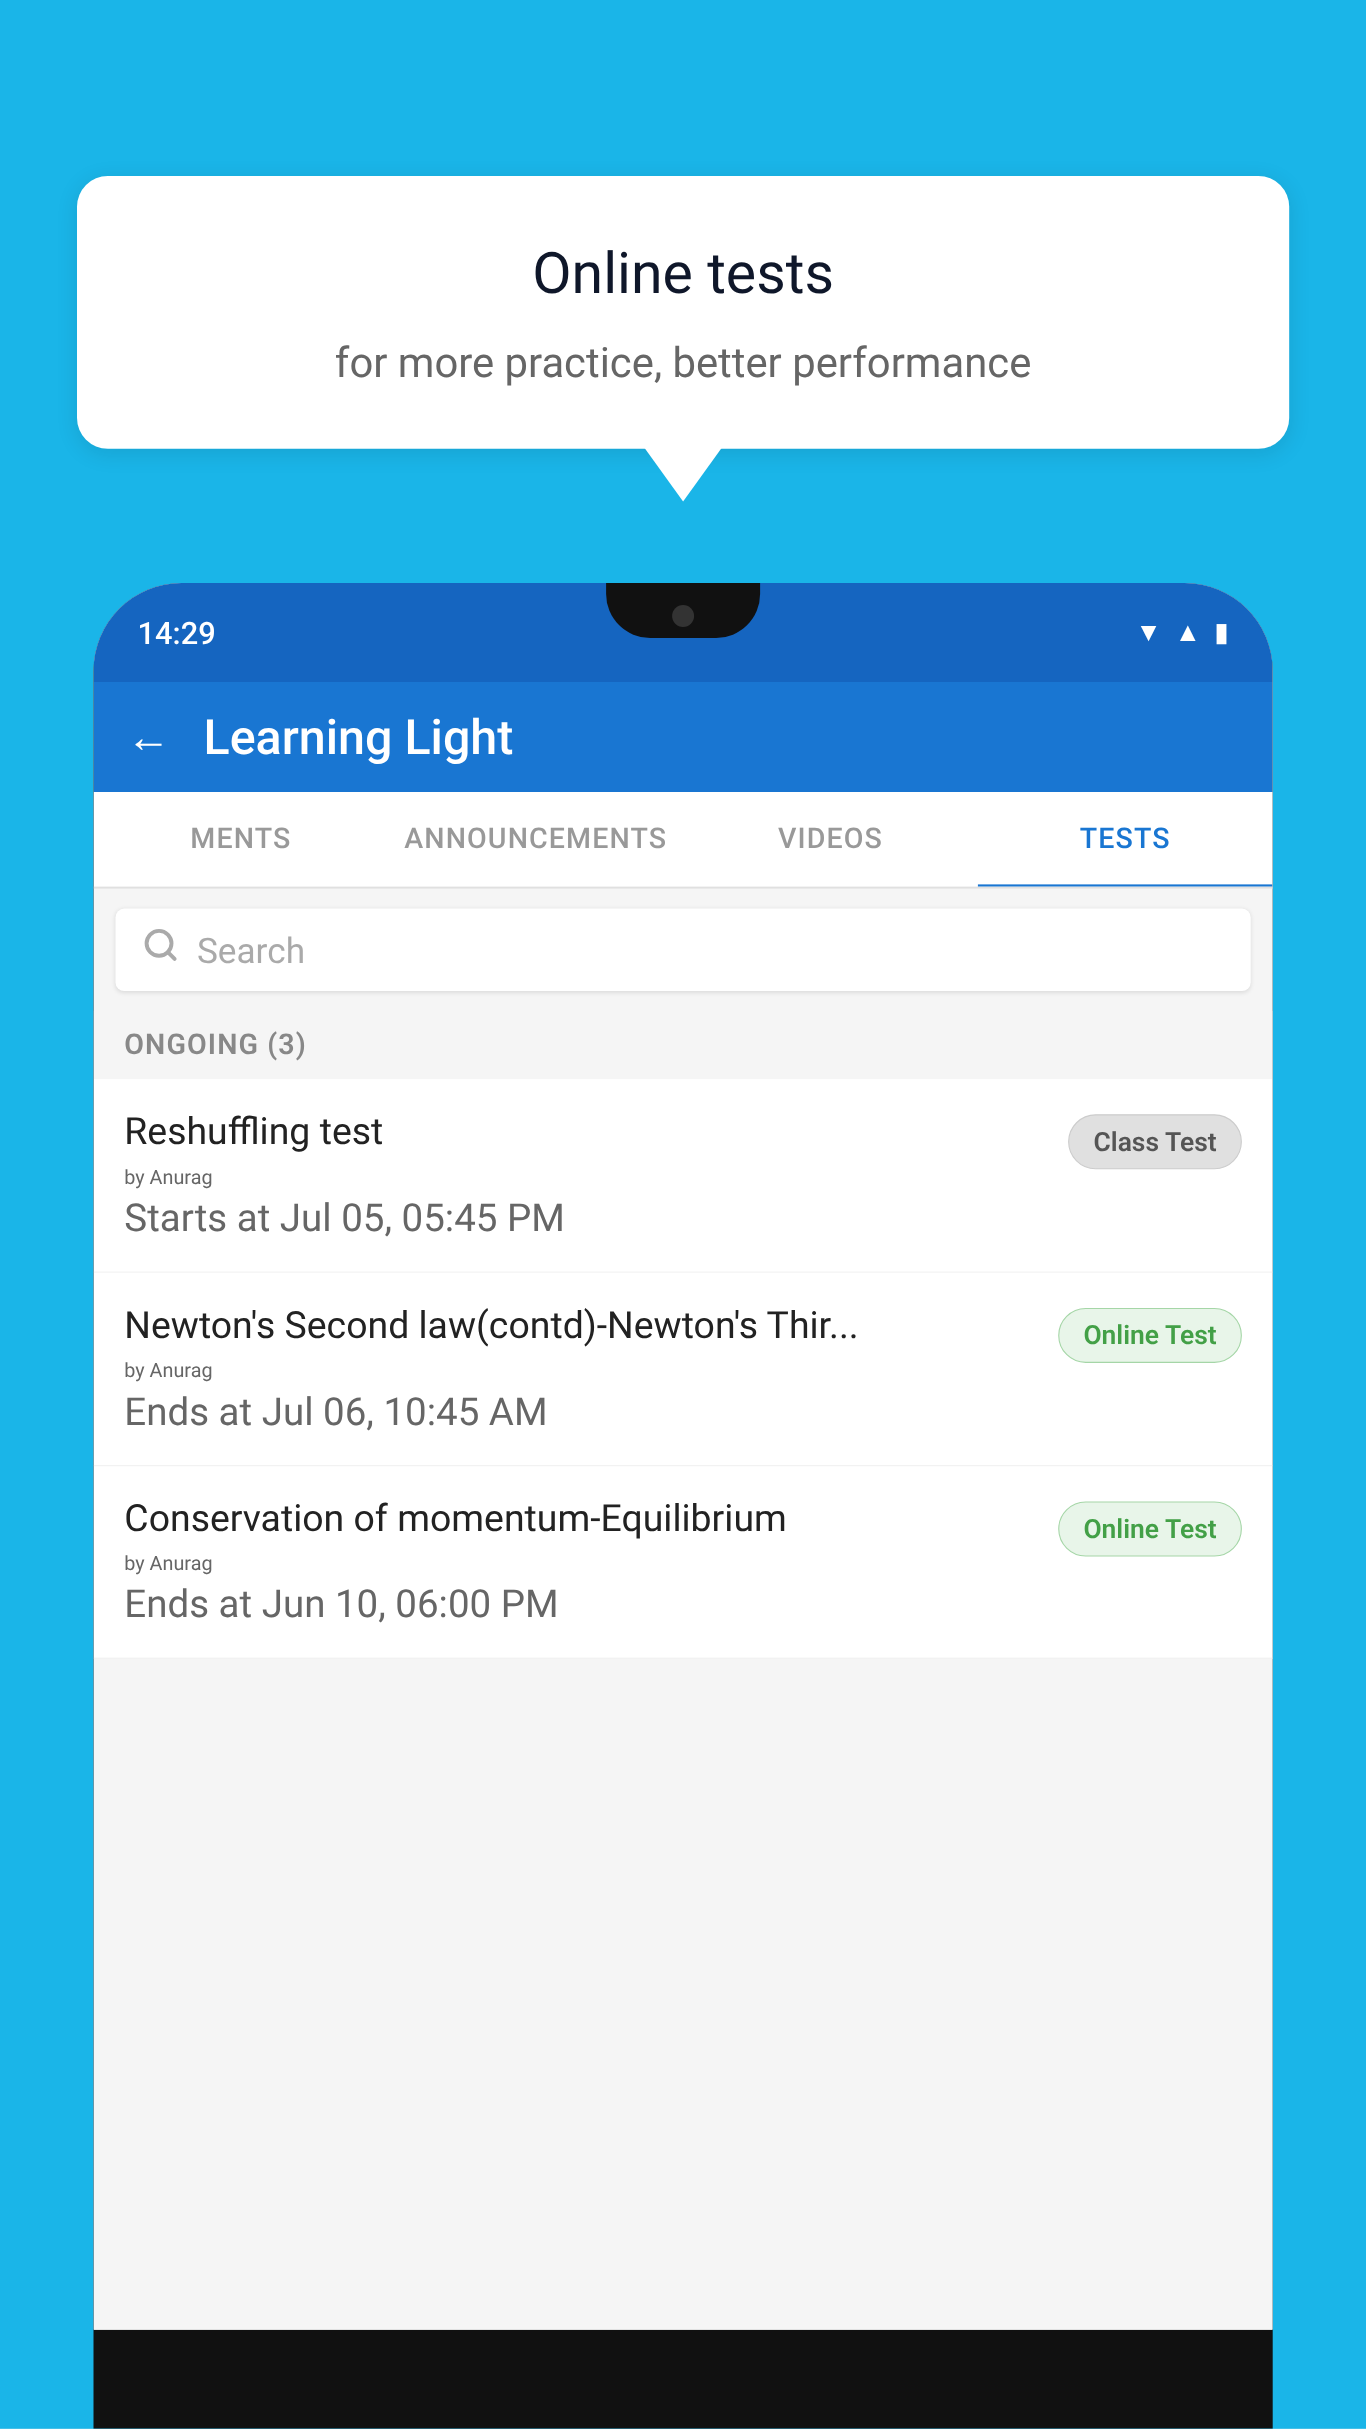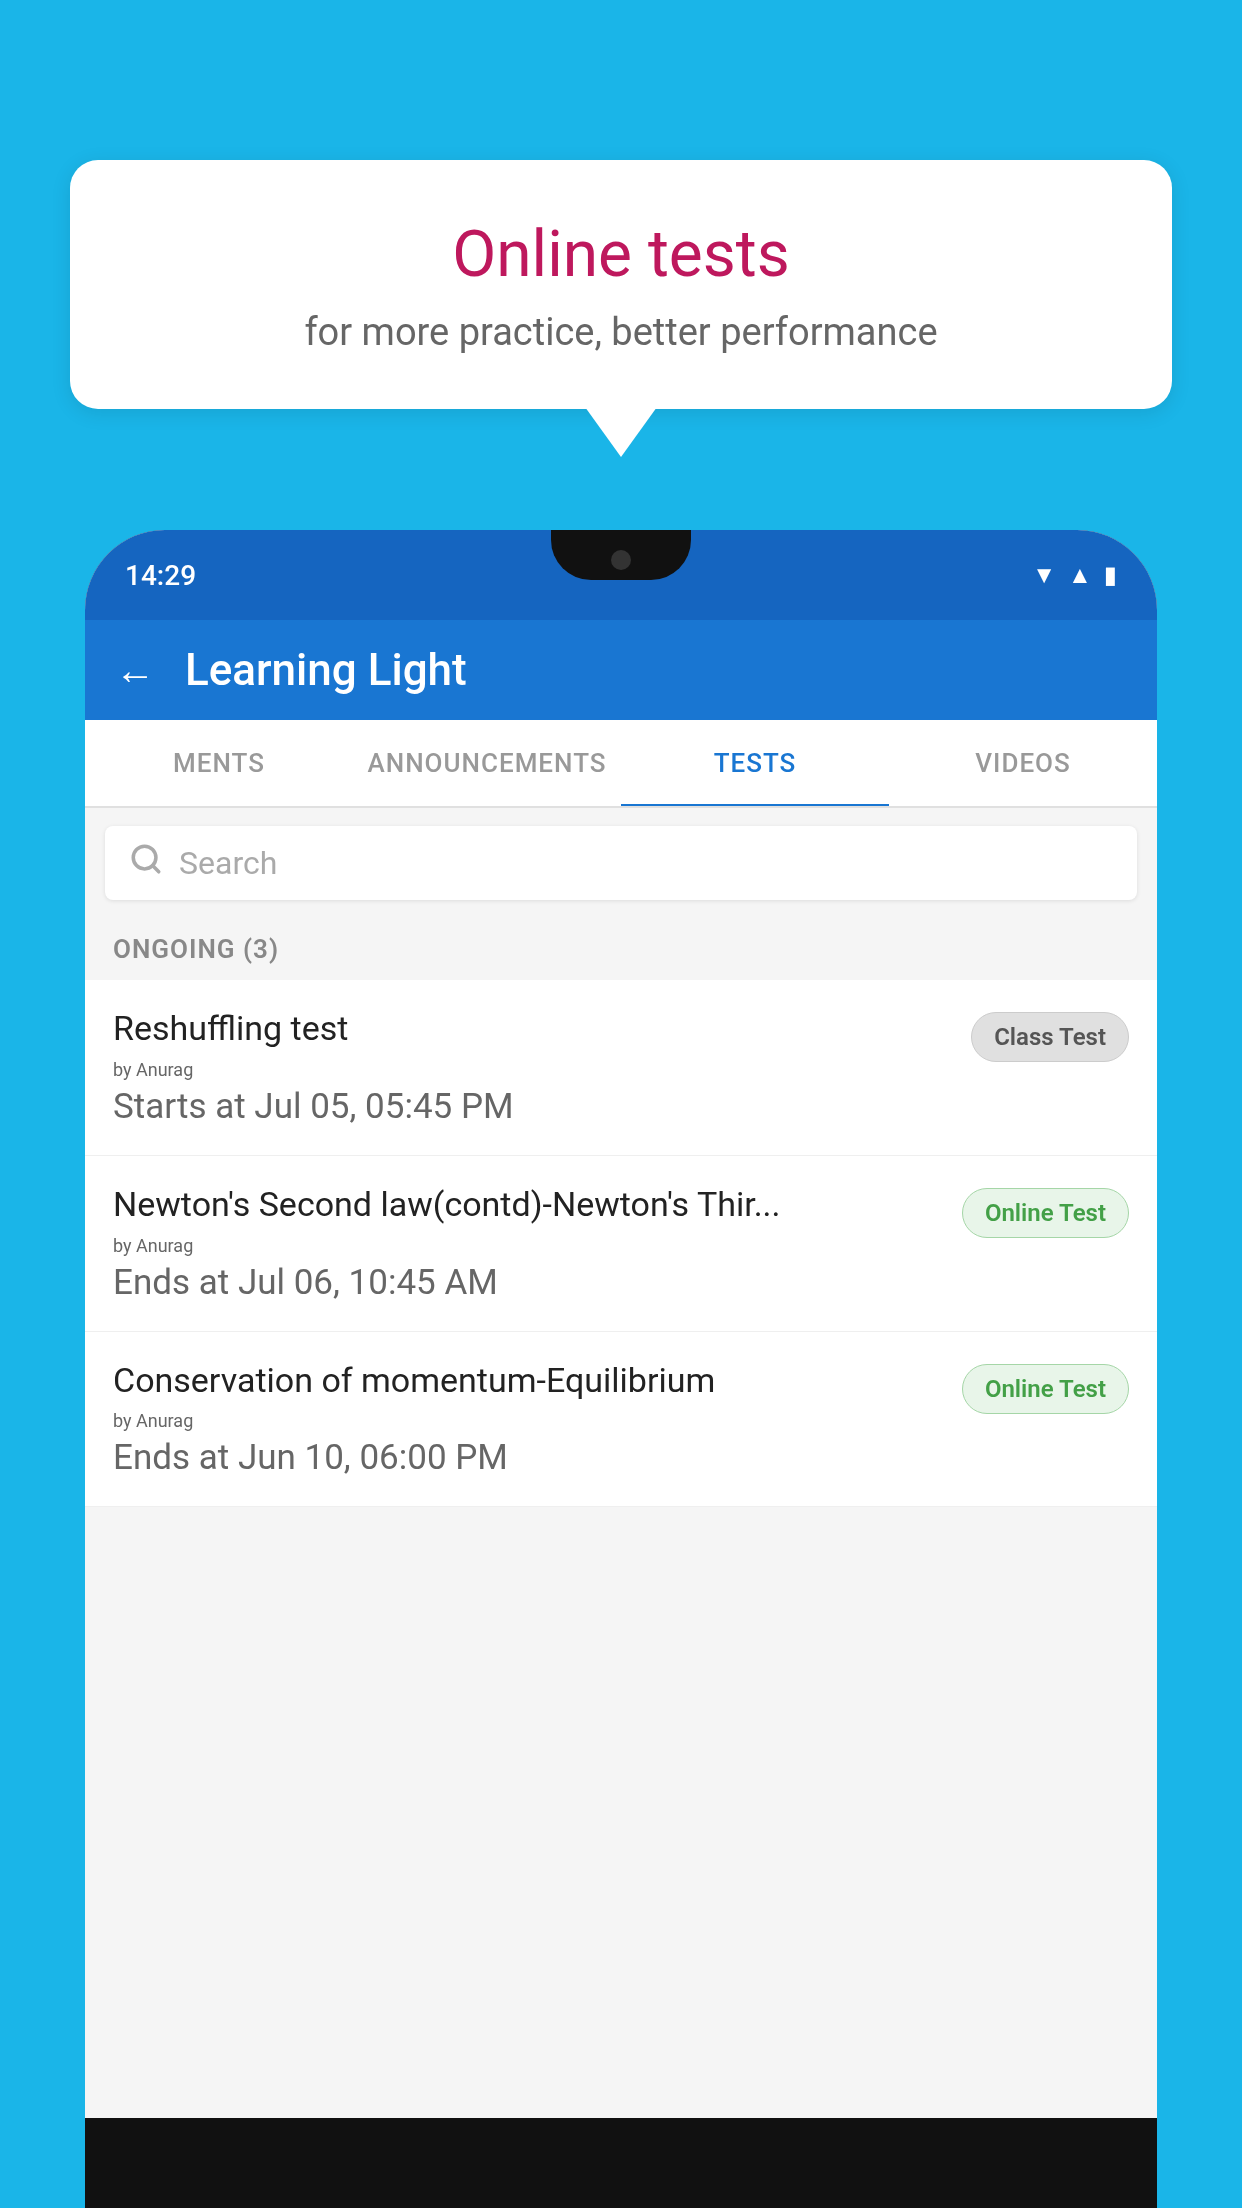--- a/index.html
+++ b/index.html
@@ -32,24 +32,24 @@
       left: 50%;
       transform: translateX(-50%);
       width: 0;
       height: 0;
       border-left: 36px solid transparent;
       border-right: 36px solid transparent;
       border-top: 50px solid white;
     }
 
     .bubble-title {
-      font-size: 64px;
+      font-size: 52px;
       font-weight: 400;
-      color: #be185d;
-      margin-bottom: 20px;
+      color: #0f172a;
+      margin-bottom: 32px;
       line-height: 1.1;
     }
     .bubble-subtitle {
       font-size: 38px;
       color: #666;
       font-weight: 400;
     }
 
     
     .phone {
@@ -296,25 +296,25 @@
       <span class="app-title">Learning Light</span>
     </div>
 
     <div class="tabs-container">
       <div class="tab">
         <span>MENTS</span>
       </div>
       <div class="tab">
         <span>ANNOUNCEMENTS</span>
       </div>
+      <div class="tab">
+        <span>VIDEOS</span>
+      </div>
       <div class="tab active">
         <span>TESTS</span>
-      </div>
-      <div class="tab">
-        <span>VIDEOS</span>
       </div>
     </div>
 
     <div class="phone-content">
 
       <div class="search-bar">
         <span class="search-icon-svg">
           <svg width="34" height="34" viewBox="0 0 24 24" fill="none" stroke="#aaa" stroke-width="2.5" stroke-linecap="round" stroke-linejoin="round">
             <circle cx="11" cy="11" r="8"></circle>
             <line x1="21" y1="21" x2="16.65" y2="16.65"></line>

